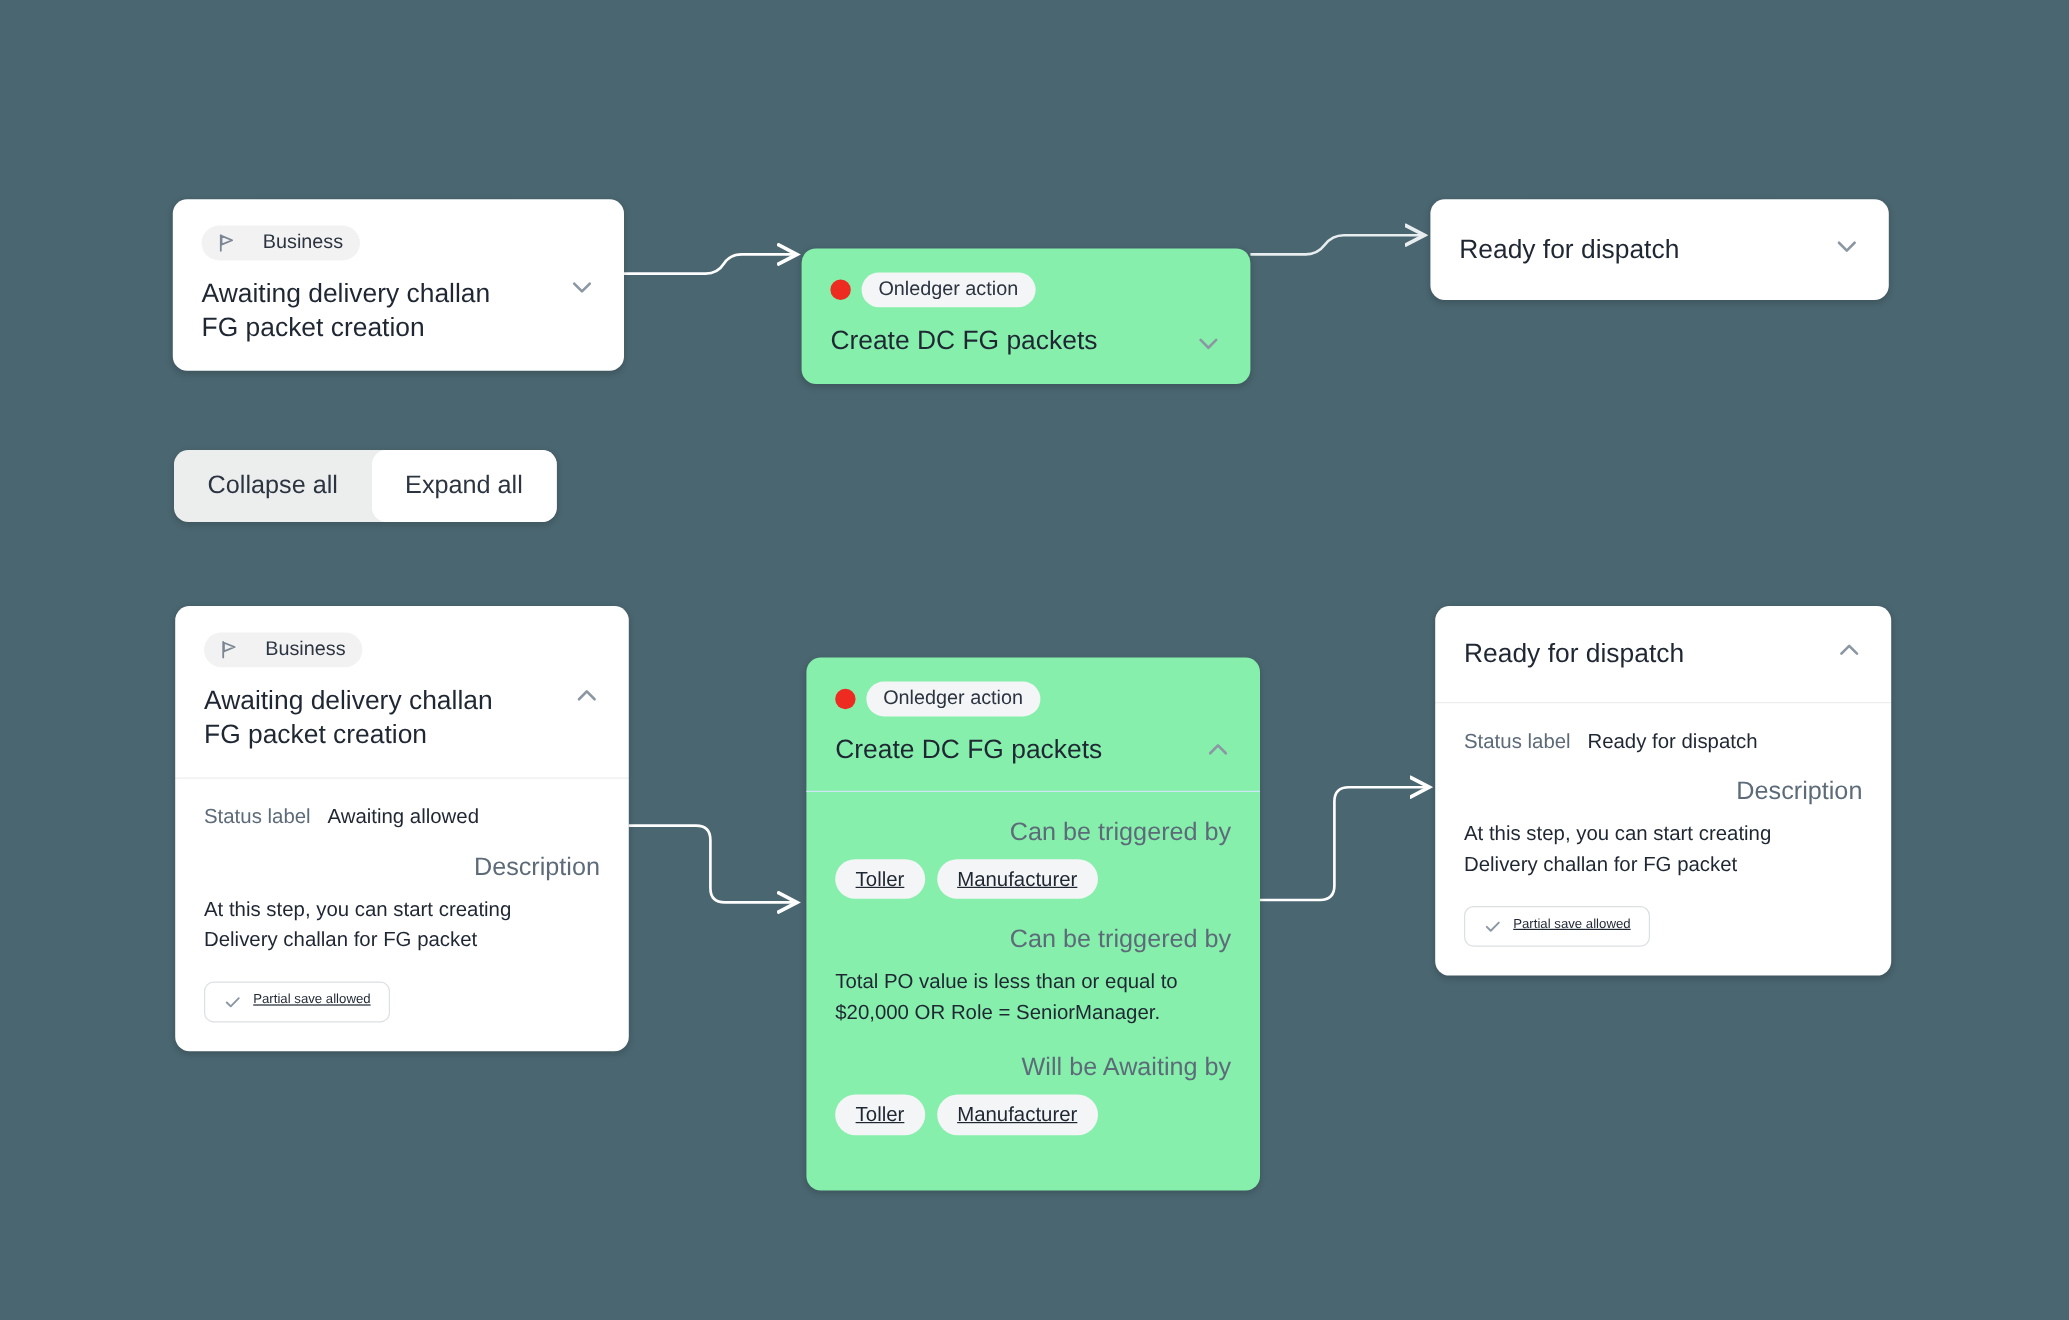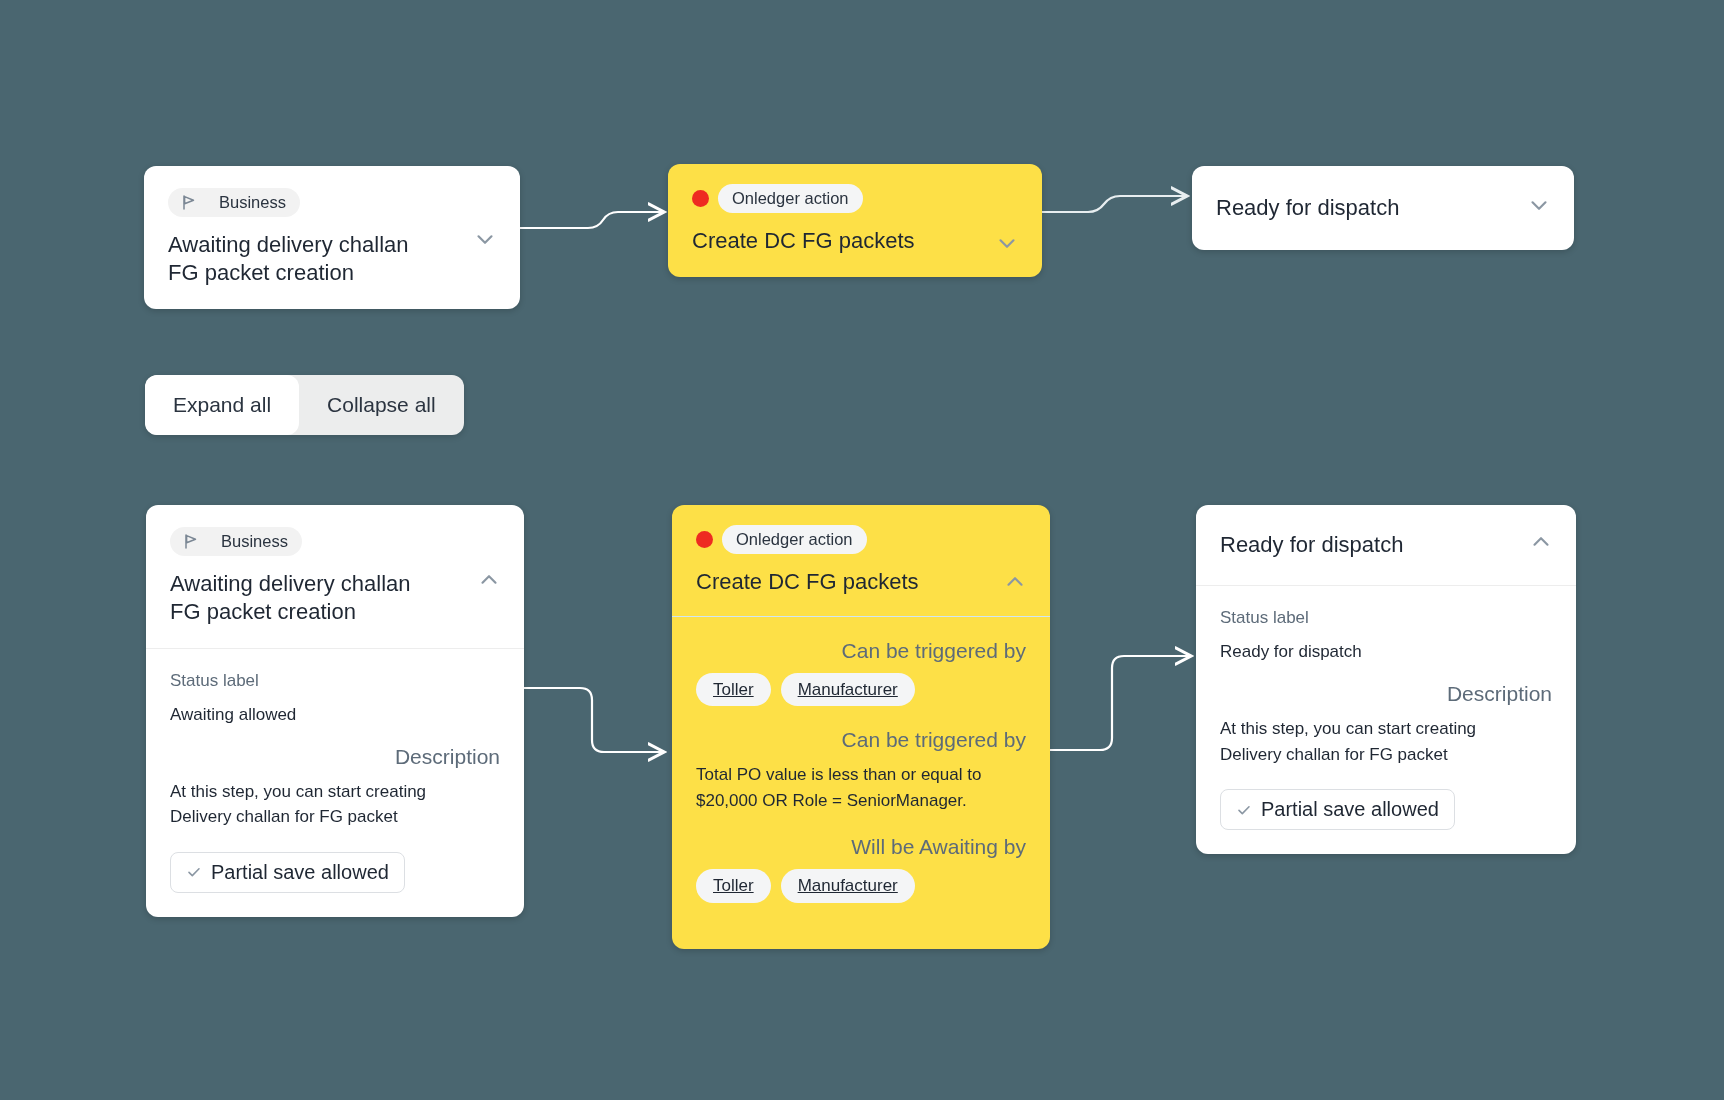--- a/index.html
+++ b/index.html
@@ -24,21 +24,21 @@
     pointer-events: none;
   }
 
   
   .card {
     position: absolute;
     background: #ffffff;
     border-radius: 12px;
     box-shadow: 0 2px 6px rgba(0,0,0,0.18);
   }
-  .card.blue { background: #fde047; }
+  .card.blue { background: #86efac; margin-top: 43px; }
 
   .card-head {
     padding: 22px 24px 22px 24px;
     position: relative;
   }
   .card.expanded .card-head { border-bottom: 1px solid rgba(0,0,0,0.07); }
   .card.blue.expanded .card-head { border-bottom: 1px solid #cfe6f6; }
 
   .badge-row {
     display: flex;
@@ -89,21 +89,20 @@
   }
 
   
   .card-body { padding: 22px 24px 24px 24px; }
 
   .kv-row {
     display: flex;
     gap: 14px;
     align-items: baseline;
     margin-bottom: 20px;
-    flex-direction: column;
   }
   .kv-key { font-size: 17px; color: #5d6b79; white-space: nowrap; }
   .kv-val { font-size: 17px; color: #1f2733; }
 
   .section-label {
     font-size: 21px;
     color: #5d6b79;
     margin-bottom: 10px;
     text-align: right;
   }
@@ -128,28 +127,28 @@
     padding: 7px 17px;
     font-size: 17px;
     color: #1f2733;
     line-height: 1.15;
     text-decoration: underline;
   }
   .card.blue .chip { background: #f4f5f6; }
 
   .outline-chip {
     display: inline-flex;
-    align-items: center;
     gap: 9px;
     border: 1px solid #dcdfe3;
     border-radius: 8px;
     padding: 8px 15px;
-    font-size: 20px;
+    font-size: 11px;
     color: #1f2733;
     background: #ffffff;
+    text-decoration: underline;
   }
 
   .linked-btn {
     display: inline-flex;
     align-items: center;
     border: 1px solid #e2e5e8;
     border-radius: 8px;
     padding: 10px 17px;
     font-size: 17px;
     color: #1f2733;
@@ -241,22 +240,22 @@
   <div class="card" style="left:1192px; top:166px; width:382px;">
     <div class="card-head" style="padding:28px 24px 28px 24px;">
       <div class="card-title wide">Ready for dispatch</div>
       <svg class="chevron" style="top:26px;" viewBox="0 0 24 24">
         <path d="M6,9.5 L12,15.5 L18,9.5" fill="none" stroke="#8b97a3" stroke-width="2" stroke-linecap="round" stroke-linejoin="round"></path>
       </svg>
     </div>
   </div>
 
   <div class="toggle" style="left:145px; top:375px;">
+    <button class="toggle-btn">Collapse all</button>
     <button class="toggle-btn active">Expand all</button>
-    <button class="toggle-btn">Collapse all</button>
   </div>
 
   <div class="card expanded" style="left:146px; top:505px; width:378px;">
     <div class="card-head">
       <div class="badge-row">
         <span class="badge">
           <svg class="flag-icon" viewBox="0 0 14 15">
             <path d="M2,1 L2,14" stroke="#7b8794" stroke-width="1.5" fill="none" stroke-linecap="round"></path>
             <path d="M2.6,1.6 L11.5,5.2 L2.6,8.8 Z" fill="none" stroke="#7b8794" stroke-width="1.5" stroke-linejoin="round"></path>
           </svg>

